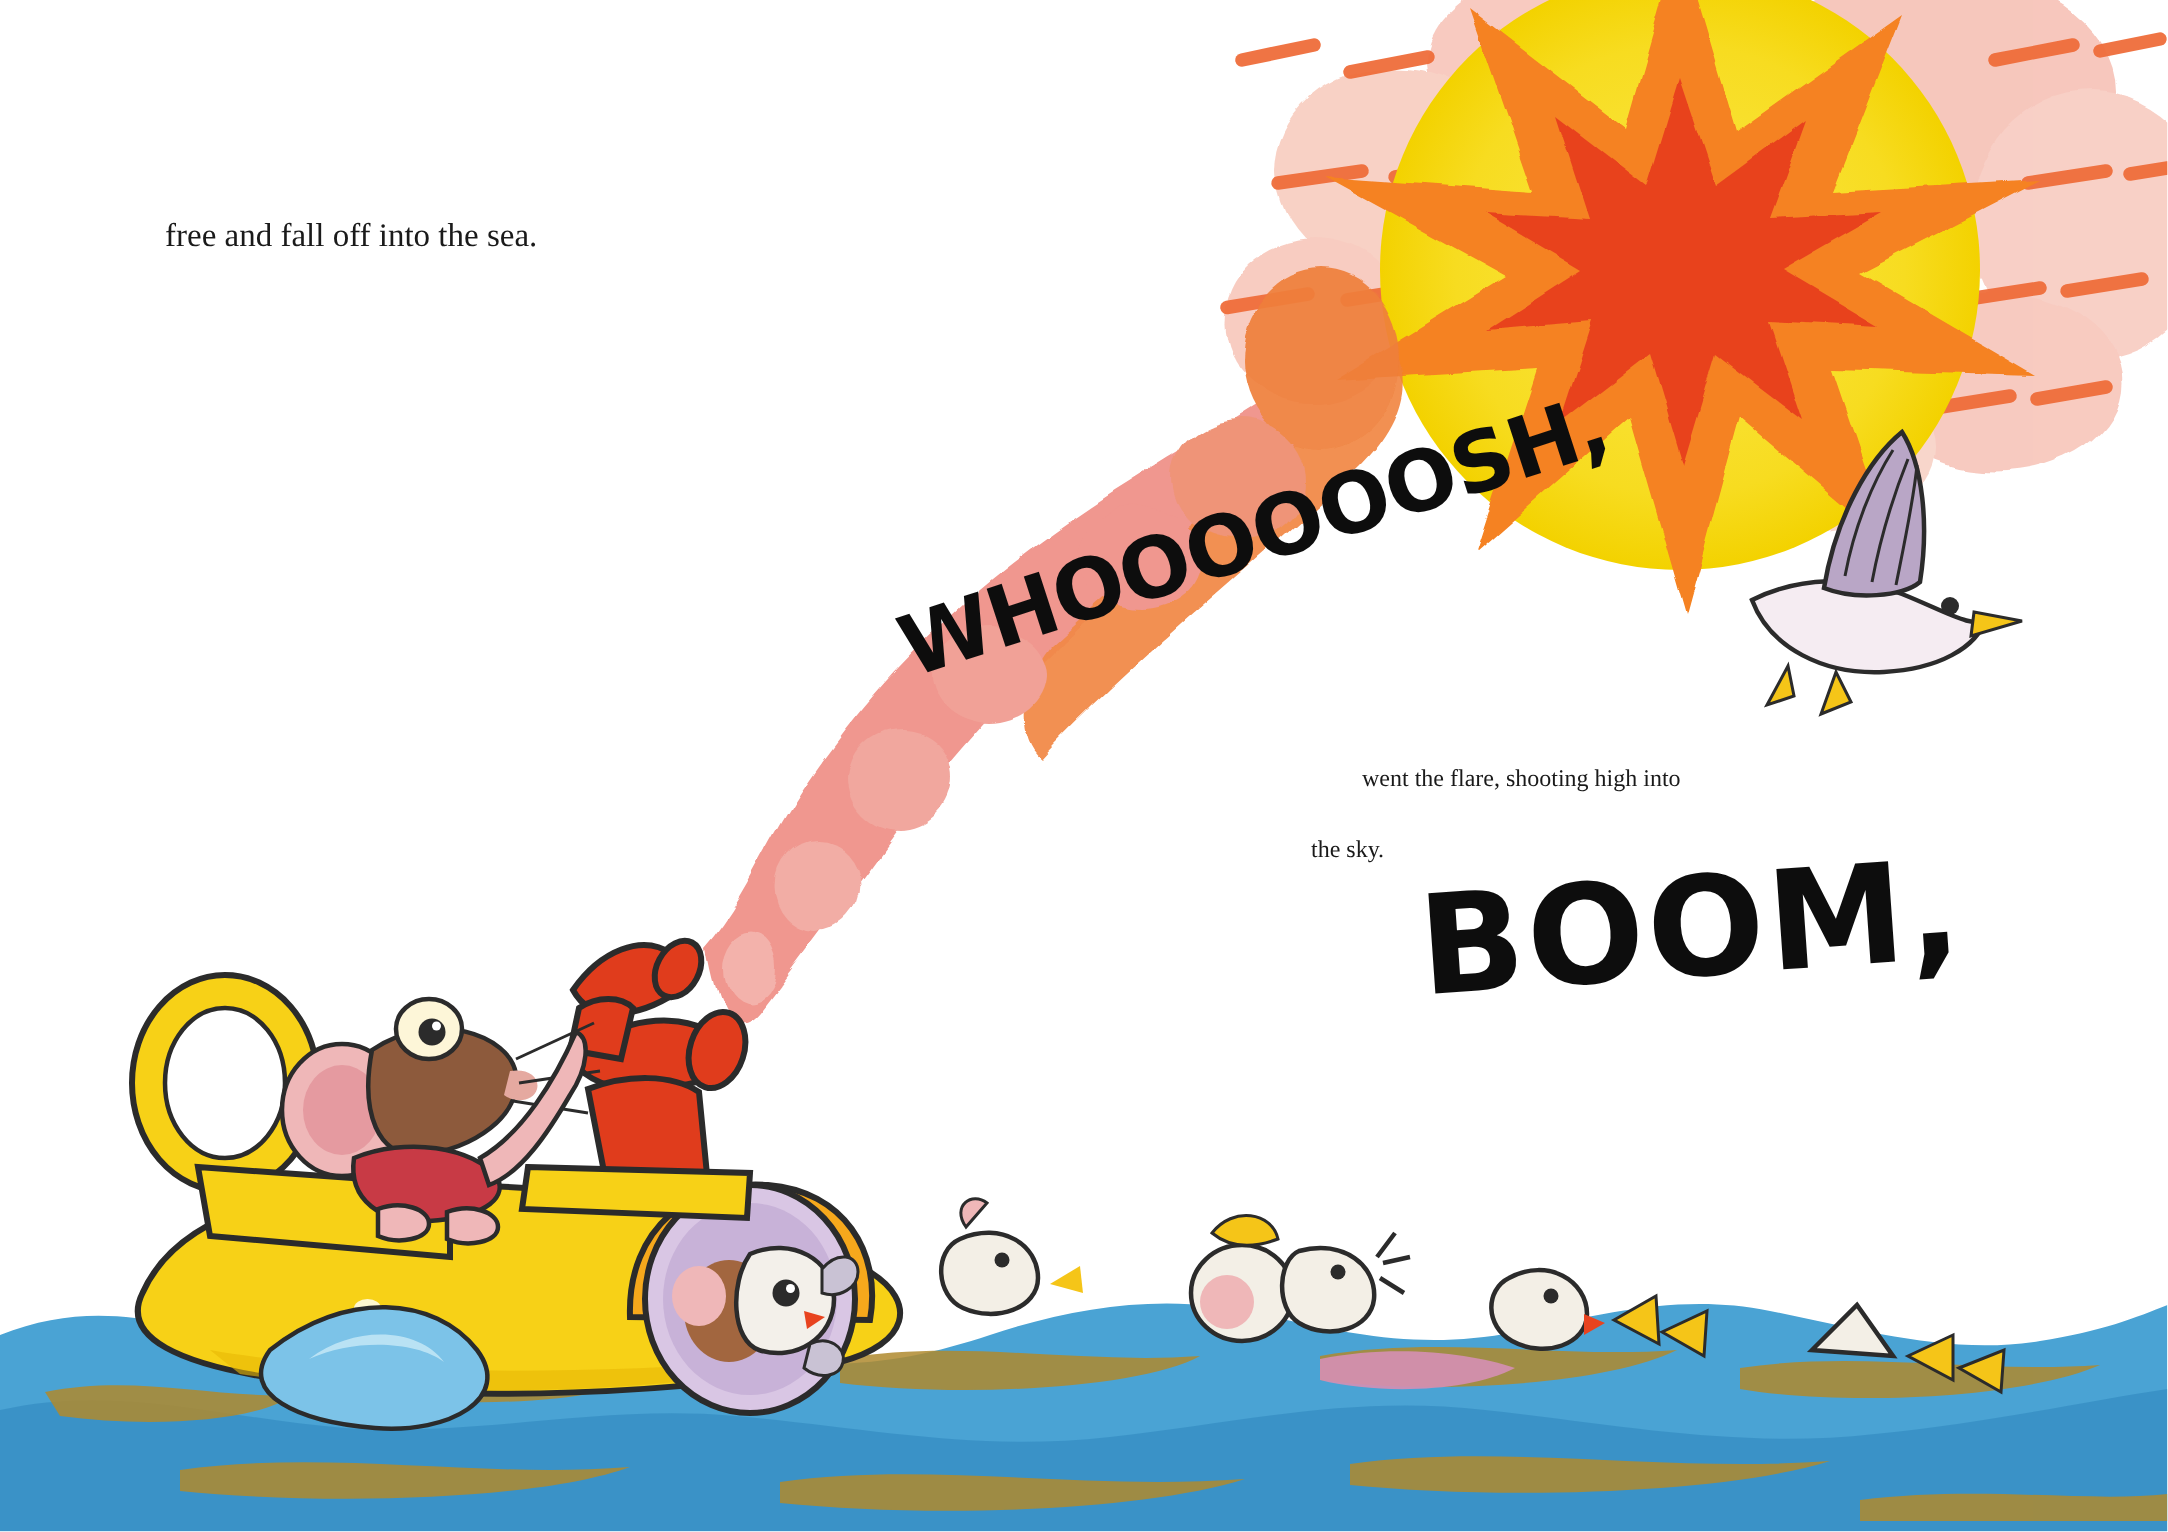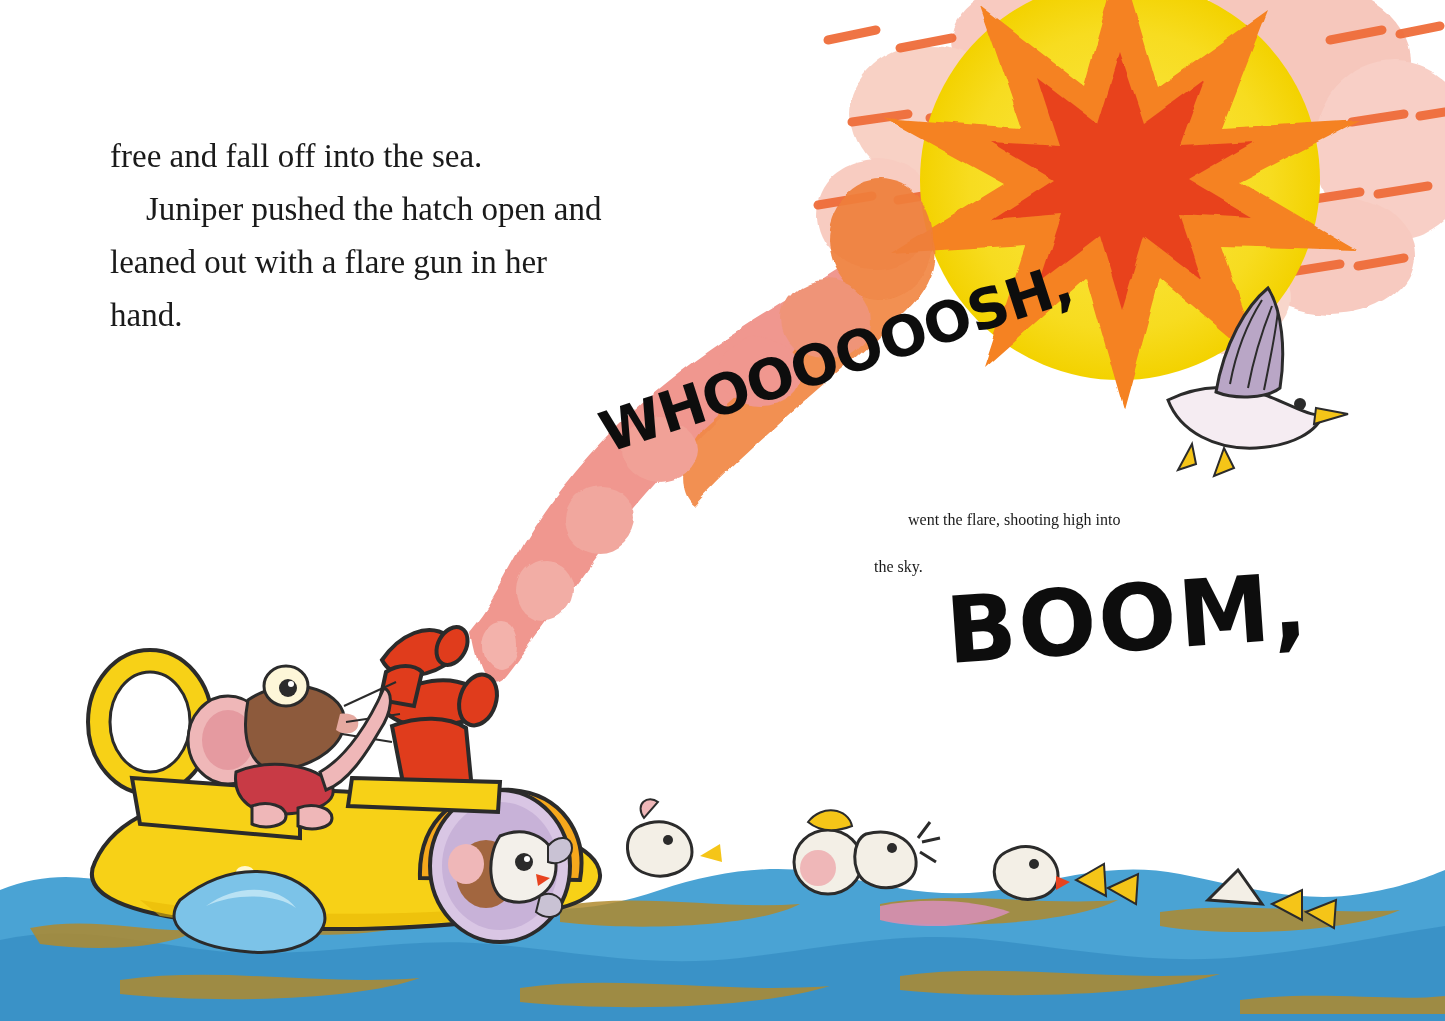--- a/index.html
+++ b/index.html
@@ -16,21 +16,21 @@
     font-family: "Liberation Serif", serif;
   }
 
   
   .story-text {
     position: absolute;
     left: 110px;
     top: 130px;
     width: 500px;
     font-family: "Liberation Serif", serif;
-    font-size: 33px;
+    font-size: 22px;
     line-height: 53px;
     color: #1a1a1a;
   }
   .story-text p {
     margin: 0;
   }
   .story-text p.indent {
     text-indent: 36px;
   }
   .story-text em {
@@ -341,23 +341,20 @@
         <path d="M1306 912 l30 -12 -2 28 Z"></path>
       </g>
       <path fill="#f3efe6" stroke="#2b2b2b" stroke-width="3" d="M1208 900 l30 -30 24 34 Z"></path>
     </g>
   </svg>
 
   <div class="story-text">
     <p>
       <span>free and fall off into the sea.</span>
     </p>
-    <p class="indent">
-      <span>Juniper pushed the hatch open and leaned out with a flare gun in her hand.</span>
-    </p>
   </div>
 
   <div class="sound" id="sound-whoosh">WHOOOOOOSH,</div>
 
   <div class="narr" id="narr-1">went the flare, shooting high into</div>
   <div class="narr" id="narr-2">the sky.</div>
 
   <div class="sound" id="sound-boom">BOOM,</div>
 
 

